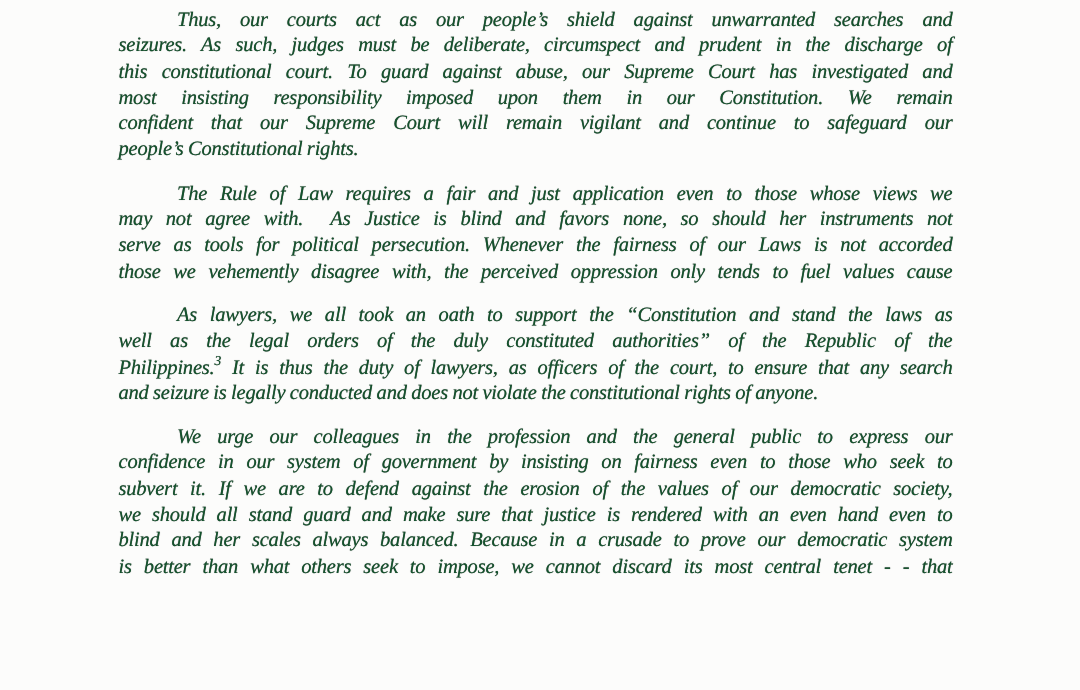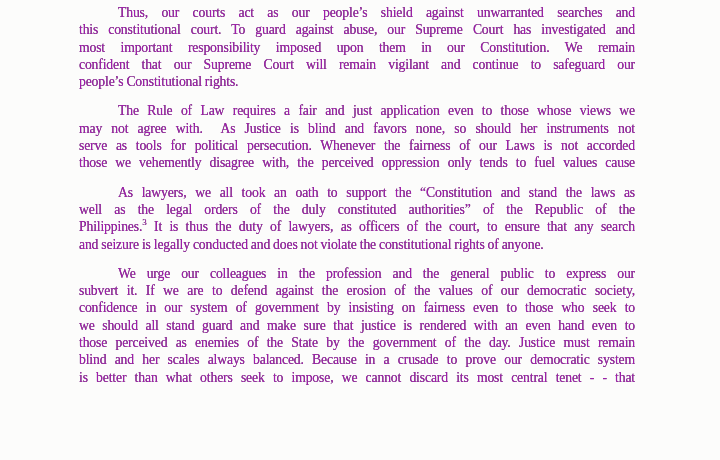--- a/index.html
+++ b/index.html
@@ -72,43 +72,43 @@
     font-size: 9px;
     line-height: 0;
     vertical-align: super;
   }
 </style>
 </head>
 <body style="background: rgb(252, 252, 251);">
 
 <div class="page">
   <div class="top-remnant">. ... . . .. . ... . .. .. ... ... . ... .. ... ... .. .. . ... .</div>
-  <div class="textblock" style="color: #a21caf;">
+  <div class="textblock" style="color: #14532d; font-style: italic;">
       <div class="paragraph">
         <div class="line first">Thus, our courts act as our people’s shield against unwarranted searches and</div>
+        <div class="line">seizures. As such, judges must be deliberate, circumspect and prudent in the discharge of</div>
         <div class="line">this constitutional court. To guard against abuse, our Supreme Court has investigated and</div>
-        <div class="line">most important responsibility imposed upon them in our Constitution. We remain</div>
+        <div class="line">most insisting responsibility imposed upon them in our Constitution. We remain</div>
         <div class="line">confident that our Supreme Court will remain vigilant and continue to safeguard our</div>
         <div class="line last">people’s Constitutional rights.</div>
       </div>
       <div class="paragraph">
         <div class="line first">The Rule of Law requires a fair and just application even to those whose views we</div>
         <div class="line">may not agree with.&nbsp; As Justice is blind and favors none, so should her instruments not</div>
         <div class="line">serve as tools for political persecution. Whenever the fairness of our Laws is not accorded</div>
         <div class="line">those we vehemently disagree with, the perceived oppression only tends to fuel values cause</div>
       </div>
       <div class="paragraph">
         <div class="line first">As lawyers, we all took an oath to support the “Constitution and stand the laws as</div>
         <div class="line">well as the legal orders of the duly constituted authorities” of the Republic of the</div>
         <div class="line">Philippines.<sup>3</sup> It is thus the duty of lawyers, as officers of the court, to ensure that any search</div>
         <div class="line last">and seizure is legally conducted and does not violate the constitutional rights of anyone.</div>
       </div>
       <div class="paragraph">
         <div class="line first">We urge our colleagues in the profession and the general public to express our</div>
+        <div class="line">confidence in our system of government by insisting on fairness even to those who seek to</div>
         <div class="line">subvert it. If we are to defend against the erosion of the values of our democratic society,</div>
-        <div class="line">confidence in our system of government by insisting on fairness even to those who seek to</div>
         <div class="line">we should all stand guard and make sure that justice is rendered with an even hand even to</div>
-        <div class="line">those perceived as enemies of the State by the government of the day. Justice must remain</div>
         <div class="line">blind and her scales always balanced. Because in a crusade to prove our democratic system</div>
         <div class="line">is better than what others seek to impose, we cannot discard its most central tenet - - that</div>
       </div>
     </div>
 </div>
 
 </body></html>

